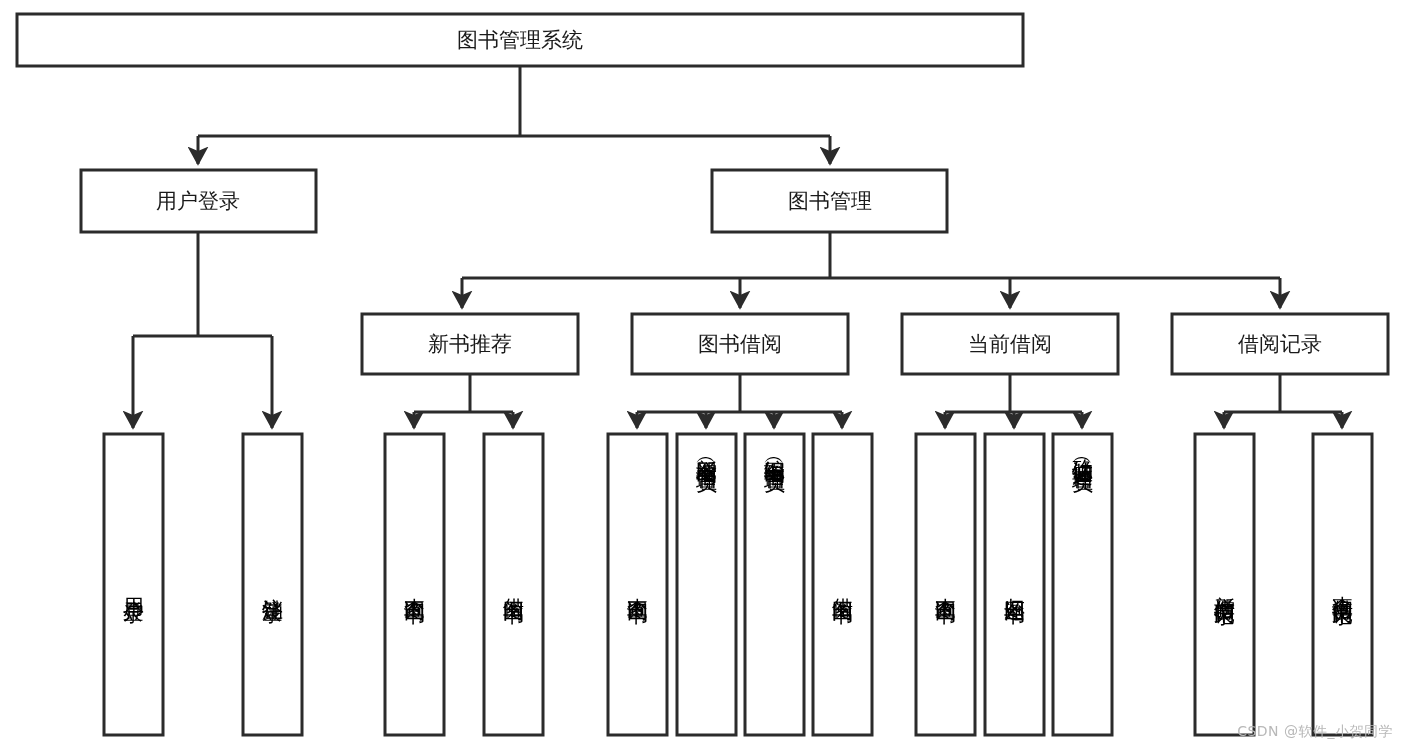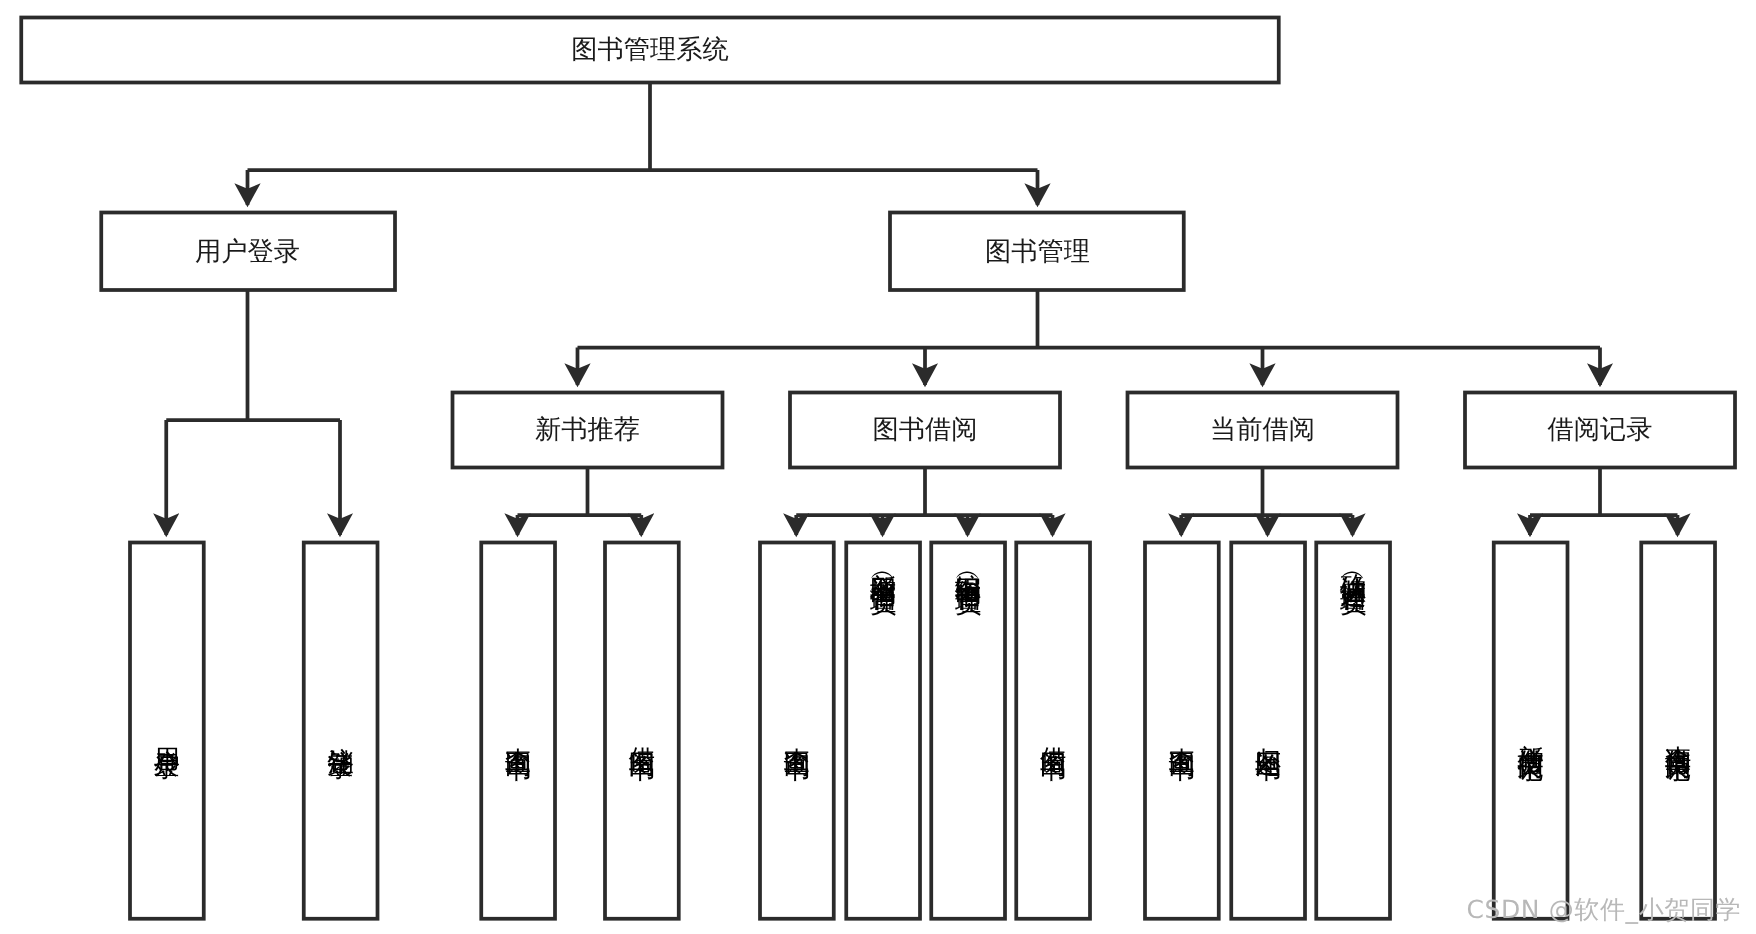--- a/index.html
+++ b/index.html
@@ -49,21 +49,21 @@
   }
   .arrow-head {
     fill: #2b2b2b;
     stroke: none;
   }
   .watermark {
     position: absolute;
     right: 12px;
     bottom: 6px;
     font-family: "DejaVu Sans", "Liberation Sans", sans-serif;
-    font-size: 20px;
+    font-size: 14px;
     color: #b8b8b8;
     letter-spacing: 0.5px;
     user-select: none;
     pointer-events: none;
   }
 </style>
 </head>
 <body>
 
 <div id="chart-root">

